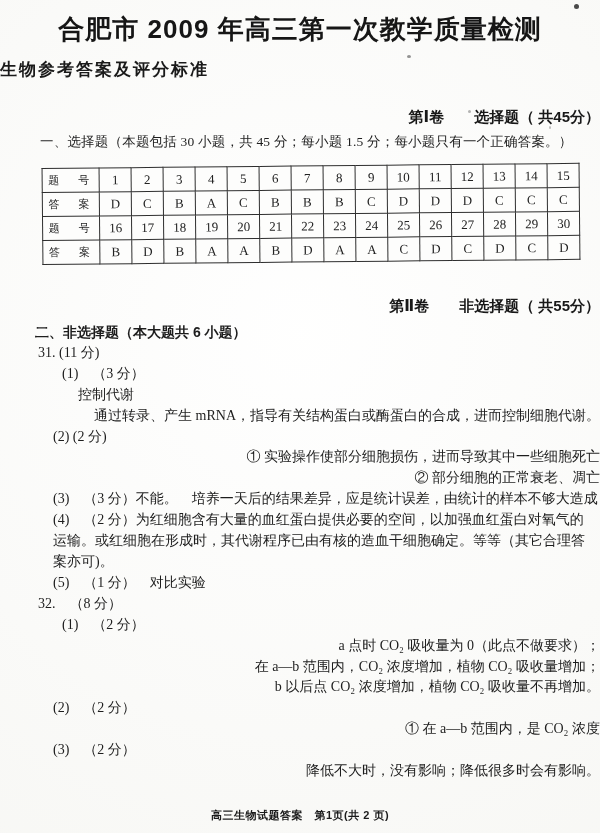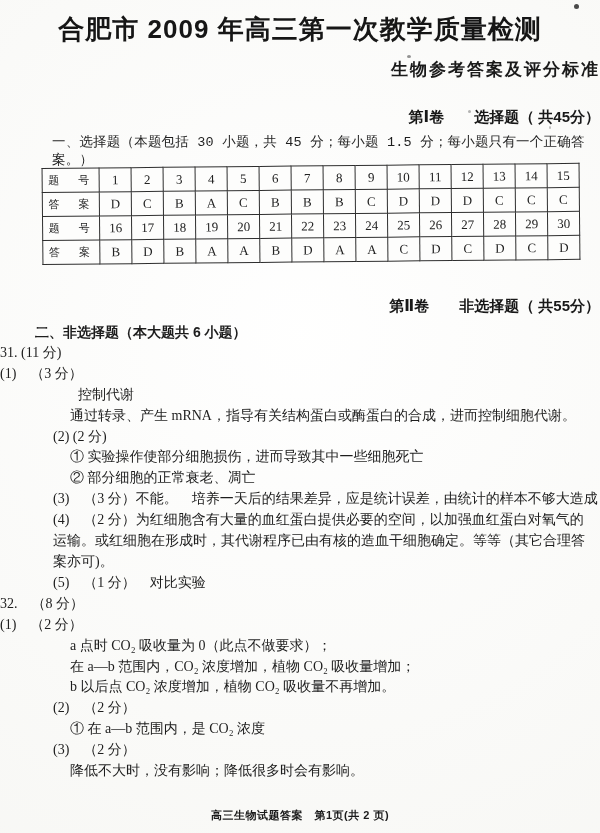--- a/index.html
+++ b/index.html
@@ -25,36 +25,36 @@
 
   .title {
     position: absolute; top: 12px; left: 0; width: 100%;
     margin: 0; text-align: center;
     font-family: "Liberation Sans", "DejaVu Sans", sans-serif;
     font-size: 26px; font-weight: bold; letter-spacing: 1px;
     color: #161616;
   }
   .subtitle {
     position: absolute; top: 58px; left: 0; width: 100%;
-    margin: 0; text-align: right;
+    margin: 0; text-align: left;
     font-family: "Liberation Sans", "DejaVu Sans", sans-serif;
     font-size: 17px; font-weight: bold; letter-spacing: 2px;
     color: #1a1a1a;
   }
   .sec-head {
     position: absolute; left: 0; width: 100%;
     text-align: right;
     font-family: "Liberation Sans", "DejaVu Sans", sans-serif;
     font-size: 15px; font-weight: bold; color: #181818;
   }
   .sec-head.one { top: 108px; }
   .sec-head.two { top: 297px; }
   .intro {
-    position: absolute; top: 133px; left: 52px; width: 545px;
-    font-size: 13.5px; color: #1e1e1e; letter-spacing: .2px; font-family: Liberation Mono, monospace;
+    position: absolute; top: 133px; left: 40px; width: 545px;
+    font-size: 13.5px; color: #1e1e1e; letter-spacing: .2px;
   }
   table.answers {
     position: absolute; top: 168px; left: 42px;
     border-collapse: collapse;
     transform: rotate(-0.55deg);
     transform-origin: left center;
     background: #fdfdfc;
   }
   table.answers td {
     border: 1.4px solid #2e2e2e;
@@ -66,24 +66,24 @@
   table.answers td.lbl {
     width: 56px; letter-spacing: 4px; font-size: 11px;
   }
   .body-lines {
     position: absolute; top: 322px; left: 0; width: 600px;
     font-size: 14px; line-height: 20.9px; color: #1d1d1d;
   }
   .ln { white-space: nowrap; }
   .ln.bold { font-weight: bold; font-family: "Liberation Sans", "DejaVu Sans", sans-serif; font-size: 14px; }
   .ind-0 { padding-left: 35px; }
-  .ind-1 { }
+  .ind-1 { padding-left: 38px; }
   .ind-2 { padding-left: 53px; }
-  .ind-3 { }
-  .ind-4 { padding-left: 70px; }
+  .ind-3 { padding-left: 62px; }
+  .ind-4 { padding-left: 70px; text-align: right; }
   .ind-5 { padding-left: 78px; }
   .footer {
     position: absolute; top: 808px; left: 0; width: 100%;
     text-align: center; font-size: 11px; color: #1b1b1b;
     font-family: "Liberation Sans", "DejaVu Sans", sans-serif;
     font-weight: bold; letter-spacing: .5px;
   }
 </style>
 </head>
 <body>

